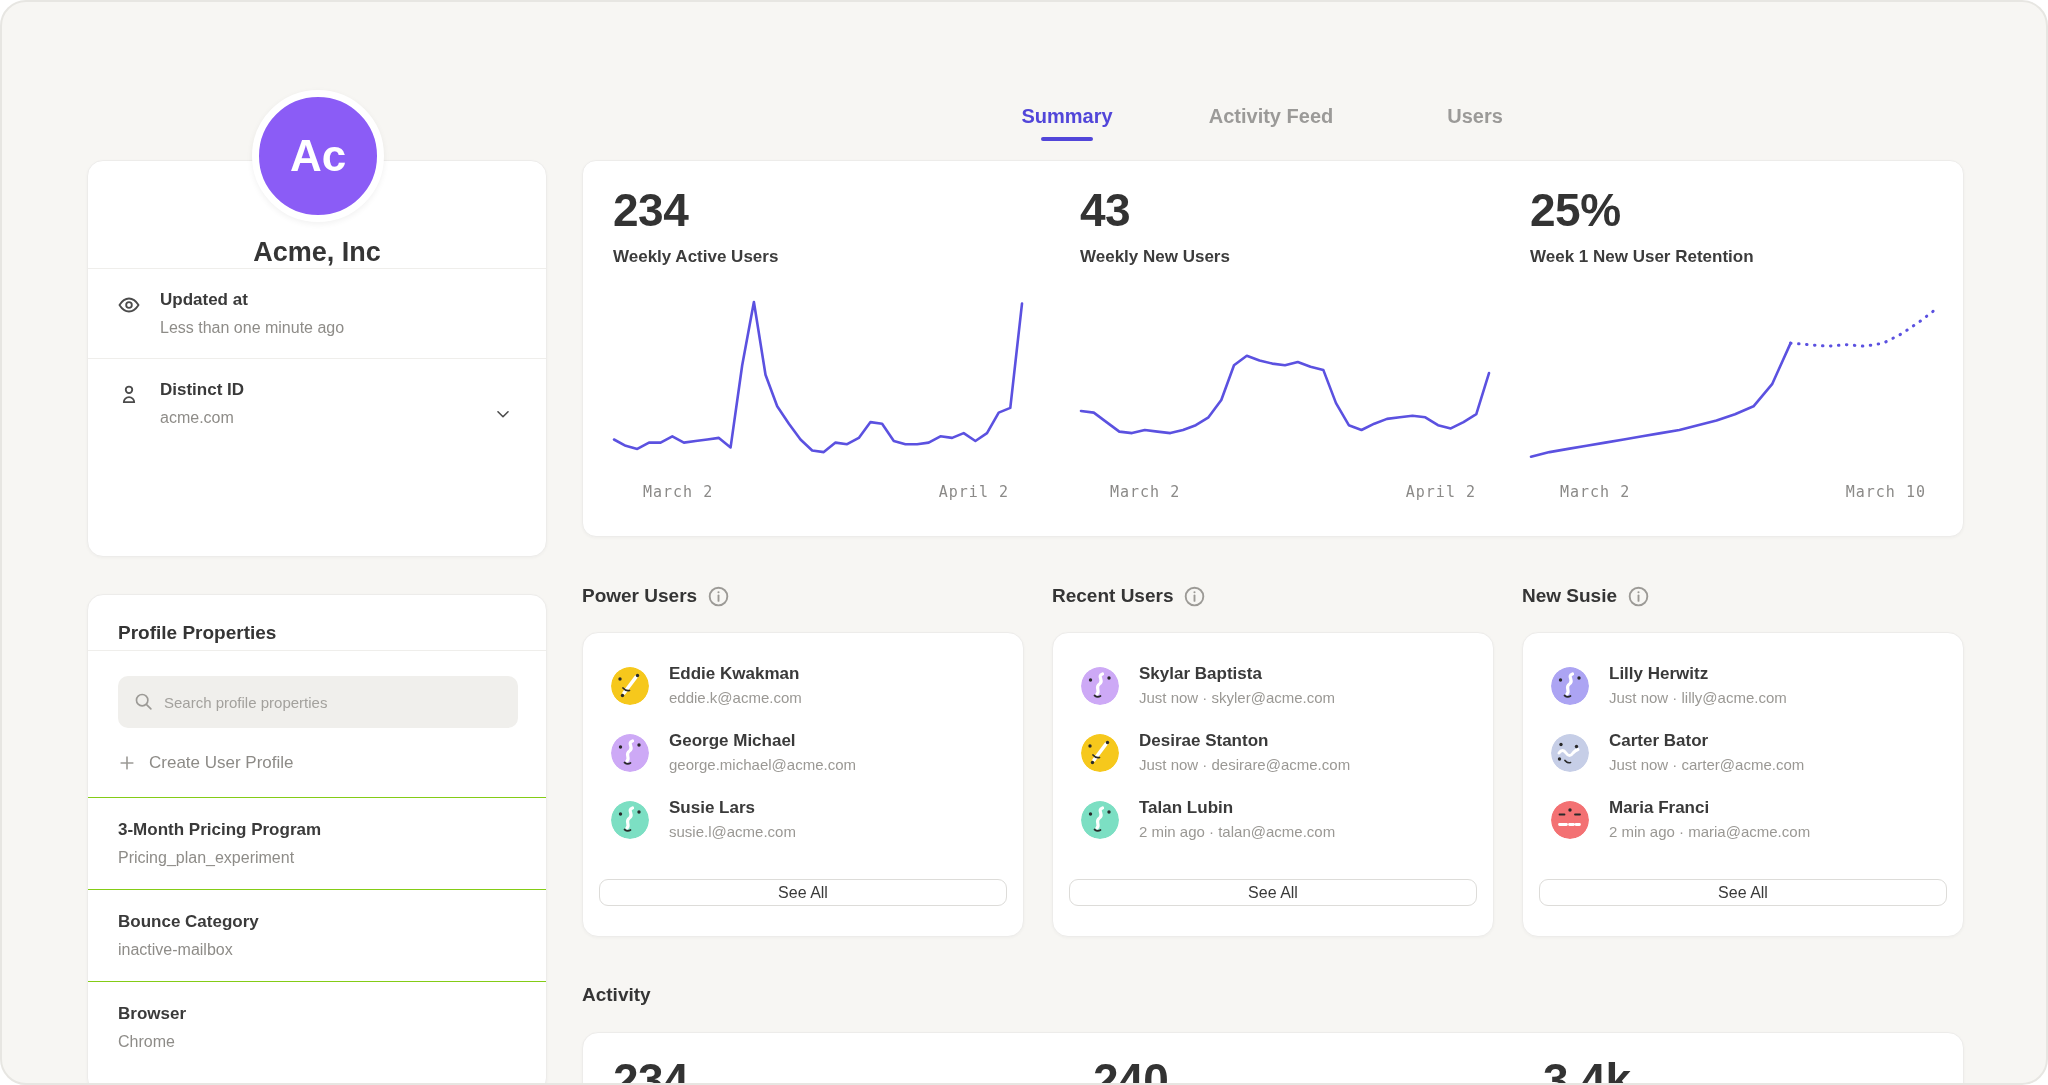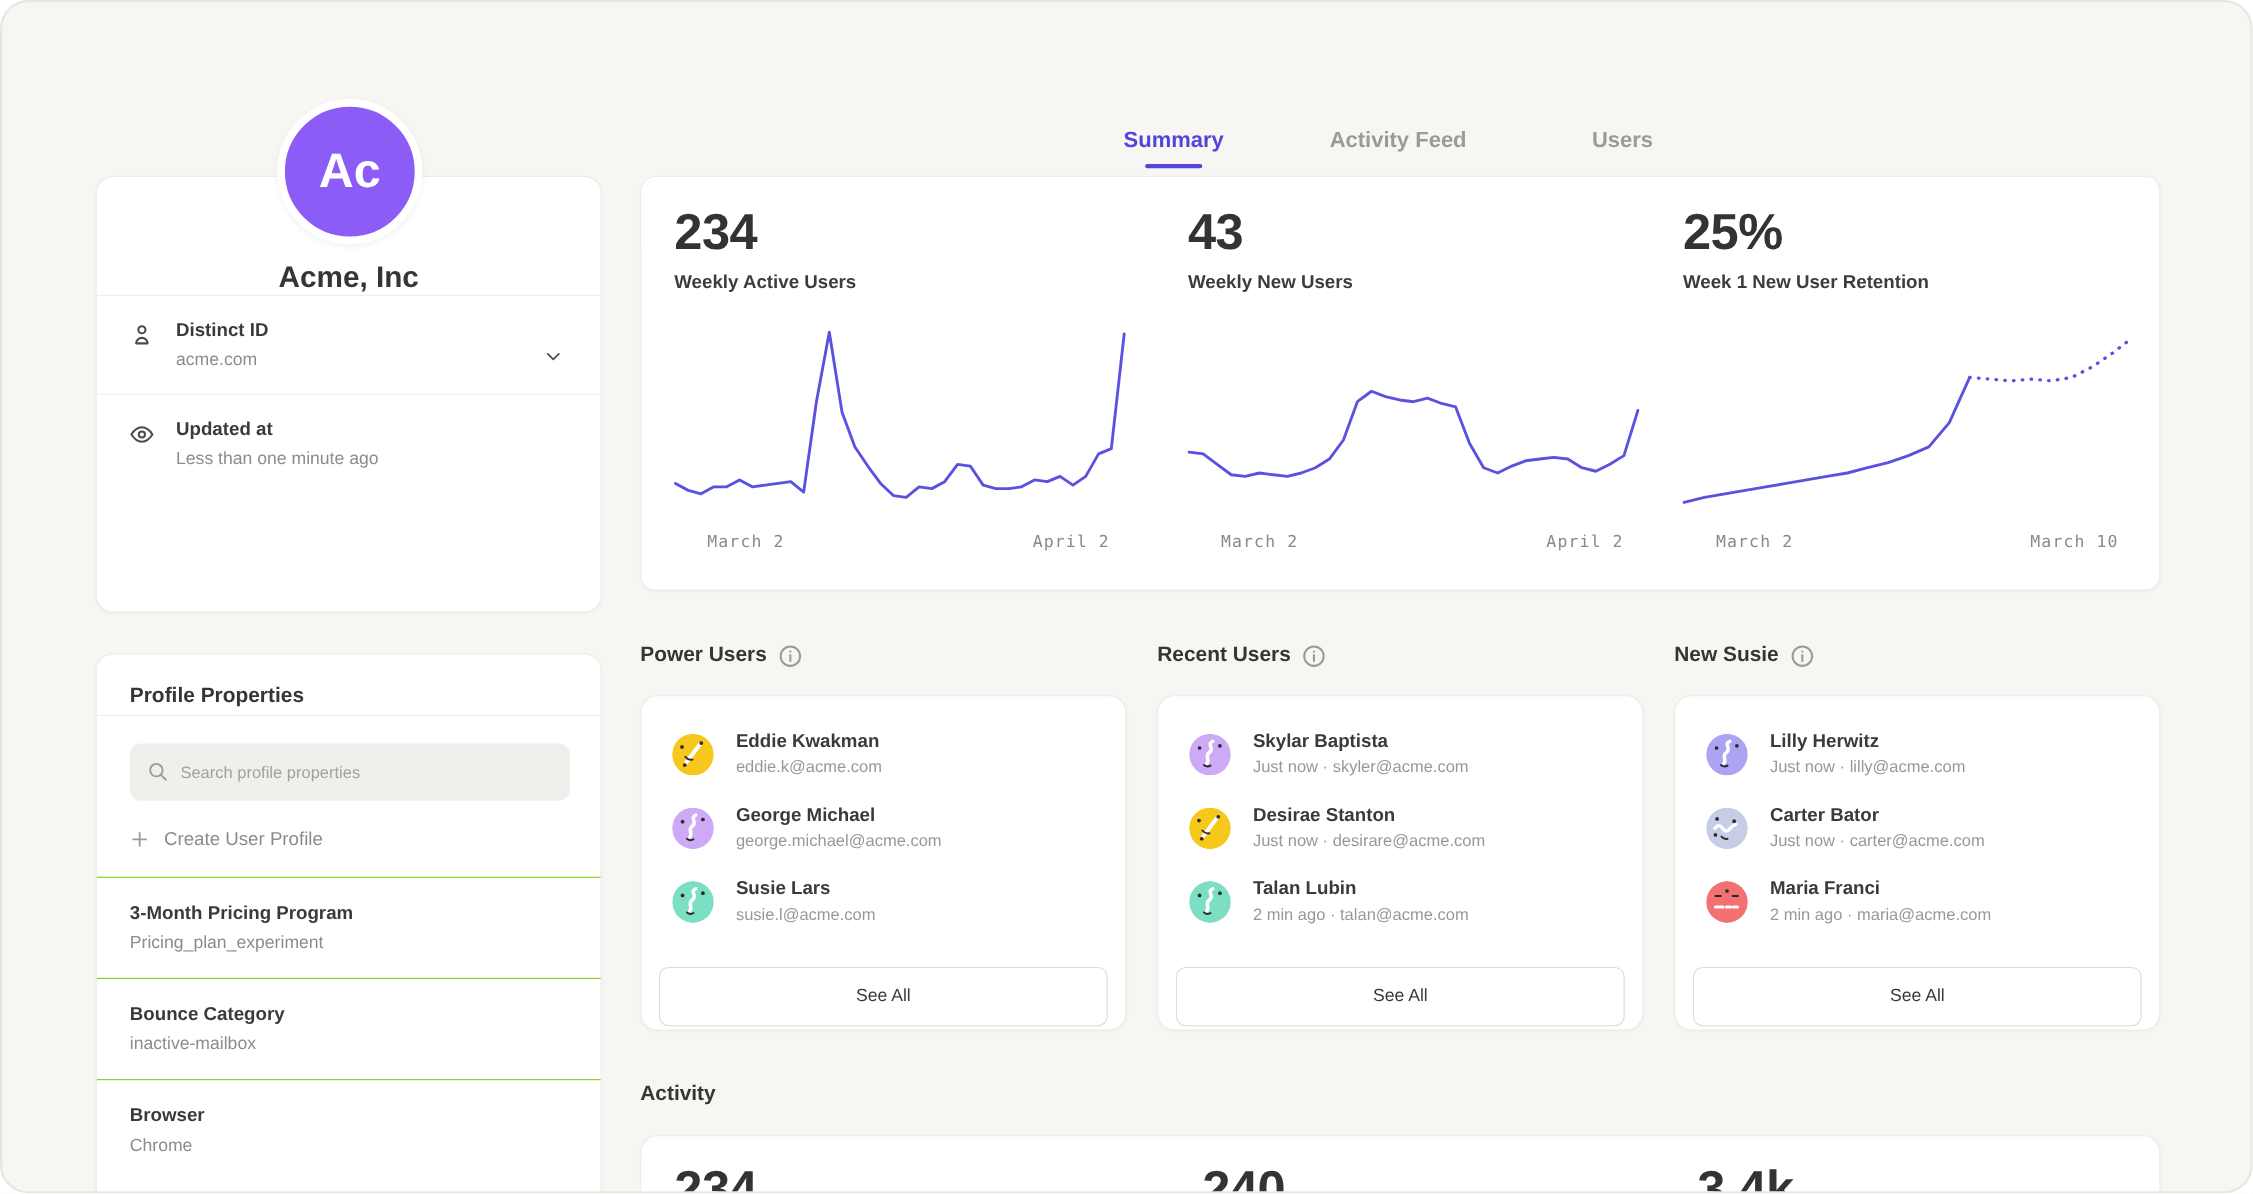--- a/index.html
+++ b/index.html
@@ -38,21 +38,21 @@
     width:400px; height:52px; background:#f0efec; border:none; border-radius:10px;
     padding:0 14px 0 46px; font-size:15px; color:#5a5a5a; outline:none;
     font-family:"Liberation Sans", sans-serif;
   }
   .search-input::placeholder { color:#a3a19d; }
   .create-row { display:flex; align-items:center; gap:13px; margin:25px 30px 24px; color:#8d8b87; font-size:17px; cursor:pointer; }
   .create-row svg { width:18px; height:18px; }
   .prop-row { border-top:1px solid #84cc16; padding:22px 30px; }
   
   .tabs { position:absolute; left:965px; top:103px; display:flex; gap:4px; }
-  .tab { width:200px; text-align:center; font-size:20px; font-weight:600; color:#9b9a98; cursor:pointer;margin-top:12px; }
+  .tab { width:200px; text-align:center; font-size:20px; font-weight:600; color:#9b9a98; cursor:pointer; }
   .tab .tab-underline { display:none; }
   .tab.active { color:#5246d9; font-weight:700; }
   .tab.active .tab-underline { display:block; width:52px; height:4px; border-radius:2px; background:#5246d9; margin:9px auto 0; }
   
   .summary-card { left:580px; top:158px; width:1382px; height:377px; }
   .panel { position:absolute; top:0; width:410px; height:100%; }
   .panel-1 { left:30px; } .panel-2 { left:497px; } .panel-3 { left:947px; }
   .stat-value { position:absolute; top:22px; font-size:46px; font-weight:700; color:#333333; letter-spacing:-0.5px; }
   .stat-label { position:absolute; top:86px; font-size:17px; font-weight:600; color:#3c3c3c; }
   .sparkline { position:absolute; top:135px; left:0; width:410px; height:170px; overflow:visible; }
@@ -66,21 +66,21 @@
   .col-1 { left:0; } .col-2 { left:470px; } .col-3 { left:940px; }
   .list-heading { display:flex; align-items:center; gap:11px; font-size:19px; font-weight:700; color:#353535; height:28px; }
   .info-icon { width:21px; height:21px; }
   .user-card { position:relative; margin-top:22px; width:442px; height:305px; background:#fff; border:1px solid #edecea; border-radius:16px; box-shadow:0 1px 3px rgba(40,40,40,0.04); }
   .user-row { position:absolute; left:28px; right:20px; height:58px; }
   .u-row-0 { top:29px; } .u-row-1 { top:96px; } .u-row-2 { top:163px; }
   .user-avatar { position:absolute; left:0; top:5px; width:38px; height:38px; border-radius:50%; overflow:hidden; }
   .user-name { position:absolute; left:58px; top:2px; font-size:17px; font-weight:700; color:#3a3a3a; }
   .user-detail { position:absolute; left:58px; top:27px; font-size:15px; color:#9a9894; }
   .see-all-btn {
-    position:absolute; left:16px; right:16px; top:246px; height:54px;
+    position:absolute; left:16px; right:16px; top:246px; height:27px;
     background:#fff; border:1px solid #dddcd9; border-radius:9px;
     font-size:16px; color:#3a3a3a; font-family:"Liberation Sans", sans-serif; cursor:pointer;
   }
   
   .activity-heading { position:absolute; left:580px; top:982px; font-size:19px; font-weight:700; color:#353535; }
   .activity-card { left:580px; top:1030px; width:1382px; height:130px; border-radius:16px 16px 0 0; }
   .activity-stat { position:absolute; top:20px; font-size:46px; font-weight:700; color:#333; letter-spacing:-0.5px; }
   .a-col-0 { left:30px; } .a-col-1 { left:510px; } .a-col-2 { left:960px; }
   .icon-stroke { fill:none; stroke:#4b4b4b; stroke-width:1.7; stroke-linecap:round; stroke-linejoin:round; }
   .icon-gray { fill:none; stroke:#9c9a96; stroke-width:1.8; stroke-linecap:round; }
@@ -92,37 +92,37 @@
 
   <div class="avatar-big">
     <span>Ac</span>
   </div>
 
   <div class="card profile-card">
     <div class="company-name">Acme, Inc</div>
 
     <div class="field-row">
       <svg class="row-icon" viewBox="0 0 24 24">
+        <path class="icon-stroke" d="M3.2 12 c2.5-4 5.8-6 8.8-6 s6.3 2 8.8 6 c-2.5 4-5.8 6-8.8 6 s-6.3-2-8.8-6 z"></path>
+        <circle class="icon-stroke" cx="12" cy="12" r="2.6"></circle>
+      </svg>
+      <div class="field-label">Updated at</div>
+      <div class="field-value">Less than one minute ago</div>
+    </div>
+
+    <div class="field-row">
+      <svg class="row-icon" viewBox="0 0 24 24">
         <circle class="icon-stroke" cx="12" cy="7.2" r="3"></circle>
         <path class="icon-stroke" d="M7.2 18.6 a4.8 4.6 0 0 1 9.6 0 z"></path>
       </svg>
       <div class="field-label">Distinct ID</div>
       <div class="field-value">acme.com</div>
       <svg class="chevron" viewBox="0 0 24 24">
         <path class="icon-stroke" d="M6.5 9.5 l5.5 5.5 5.5-5.5"></path>
       </svg>
-    </div>
-
-    <div class="field-row">
-      <svg class="row-icon" viewBox="0 0 24 24">
-        <path class="icon-stroke" d="M3.2 12 c2.5-4 5.8-6 8.8-6 s6.3 2 8.8 6 c-2.5 4-5.8 6-8.8 6 s-6.3-2-8.8-6 z"></path>
-        <circle class="icon-stroke" cx="12" cy="12" r="2.6"></circle>
-      </svg>
-      <div class="field-label">Updated at</div>
-      <div class="field-value">Less than one minute ago</div>
     </div>
 
   </div>
 
   <div class="card props-card">
     <div class="props-title">Profile Properties</div>
 
     <div class="search-box">
       <svg viewBox="0 0 24 24">
         <circle class="icon-gray" cx="10" cy="10" r="6.2"></circle>

